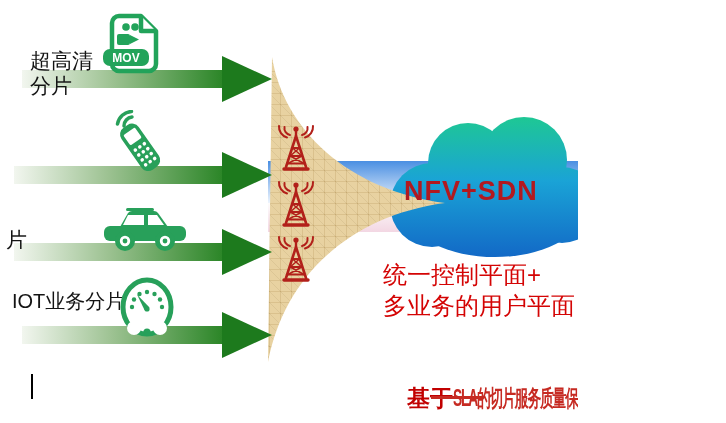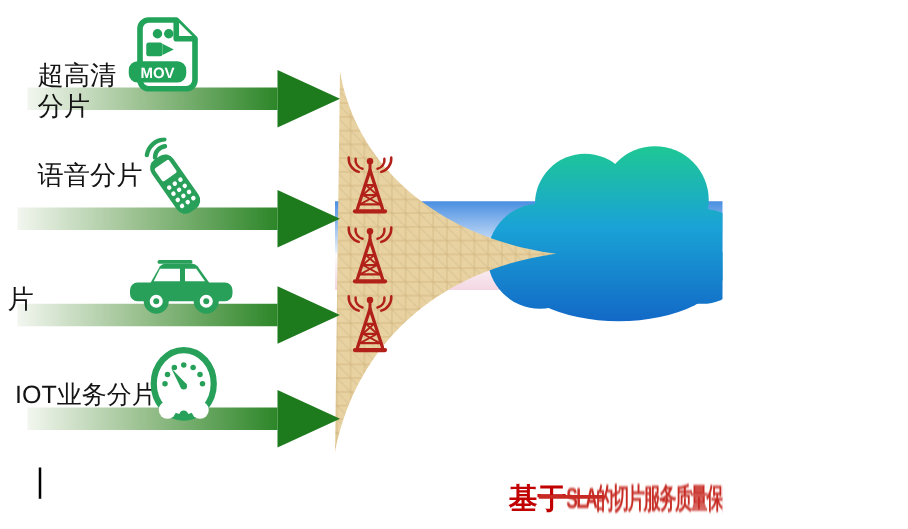--- a/index.html
+++ b/index.html
@@ -8,21 +8,21 @@
     font-family:"Liberation Sans",sans-serif;
   }
   #scene{position:absolute;left:0;top:0;}
   .cjk-label{
     position:absolute;color:#141414;font-size:21px;line-height:25px;
     font-family:"Liberation Sans",sans-serif;white-space:pre;
   }
   .lbl1{left:30px;top:48px;}
   .lbl2{left:30px;top:128px;}
   .lbl3{left:6px;top:202px;}
-  .lbl4{left:12px;top:304px;font-size:20px;}
+  .lbl4{left:12px;top:289px;font-size:20px;}
   .icon{position:absolute;}
   .icon-mov{left:102px;top:12px;}
   .icon-phone{left:104px;top:110px;}
   .icon-car{left:100px;top:196px;}
   .icon-gauge{left:118px;top:276px;}
   #nfv-label{
     position:absolute;left:404px;top:176px;width:160px;
     color:#b2191f;font-size:27px;font-weight:bold;letter-spacing:1px;
   }
   #control-caption{
@@ -138,21 +138,20 @@
     <path d="M17,4 h22 l15,15 v33 a7,7 0 0 1 -7,7 h-30 a7,7 0 0 1 -7,-7 v-41 a7,7 0 0 1 7,-7 z" fill="#fff" stroke="#22a35a" stroke-width="4.5" stroke-linejoin="round"></path>
     <path d="M39,4 v15 h15" fill="#fff" stroke="#22a35a" stroke-width="4.5" stroke-linejoin="round"></path>
     <circle cx="24" cy="15" r="3.8" fill="#22a35a"></circle>
     <circle cx="33" cy="15" r="3.8" fill="#22a35a"></circle>
     <rect x="15" y="22" width="13" height="11" rx="2" fill="#22a35a"></rect>
     <polygon points="28,23 37,27.5 28,32" fill="#22a35a"></polygon>
     <rect x="1" y="37" width="46" height="17" rx="7" fill="#22a35a"></rect>
     <text x="24" y="50" text-anchor="middle" font-size="12" font-weight="bold" fill="#ffffff">MOV</text>
   </svg>
 
-  <div class="cjk-label lbl2"><span>语音分片</span></div>
   <svg class="icon icon-phone" width="66" height="66" viewBox="0 0 66 66">
     <g transform="rotate(-35 36 38)">
       <rect x="26" y="12" width="21" height="51" rx="8" fill="#28a05a"></rect>
       <rect x="29.5" y="18" width="14" height="12.5" rx="1.5" fill="#fff"></rect>
       <g fill="#fff">
         <circle cx="31" cy="37" r="1.8"></circle>
           <circle cx="36.5" cy="37" r="1.8"></circle>
           <circle cx="42" cy="37" r="1.8"></circle>
         <circle cx="31" cy="43" r="1.8"></circle>
           <circle cx="36.5" cy="43" r="1.8"></circle>
@@ -198,19 +197,21 @@
         <circle cx="42" cy="23.5" r="2.2"></circle>
       <circle cx="44" cy="31" r="2.2"></circle>
       <polygon points="26.5,34 31.5,31.5 19,18.5"></polygon>
       <circle cx="29" cy="33" r="2.6"></circle>
     </g>
     <circle cx="16" cy="52" r="7" fill="#fff"></circle>
     <circle cx="42" cy="52" r="7" fill="#fff"></circle>
     <circle cx="29" cy="56" r="3.6" fill="#27a05a"></circle>
   </svg>
 
-
+  <div id="nfv-label">NFV+SDN</div>
+
+  <div id="control-caption"><span>统一控制平面+</span><br><span>多业务的用户平面</span></div>
 
   <div id="bottom-left-caption"><span class="cursor"></span></div>
 
   <div id="bottom-right-caption"><span>基于</span><span class="garbled">SLA的切片服务质量保障</span><span class="period">。</span><span class="garbled-stroke"></span></div>
 
 </div>
 
 </body></html>

